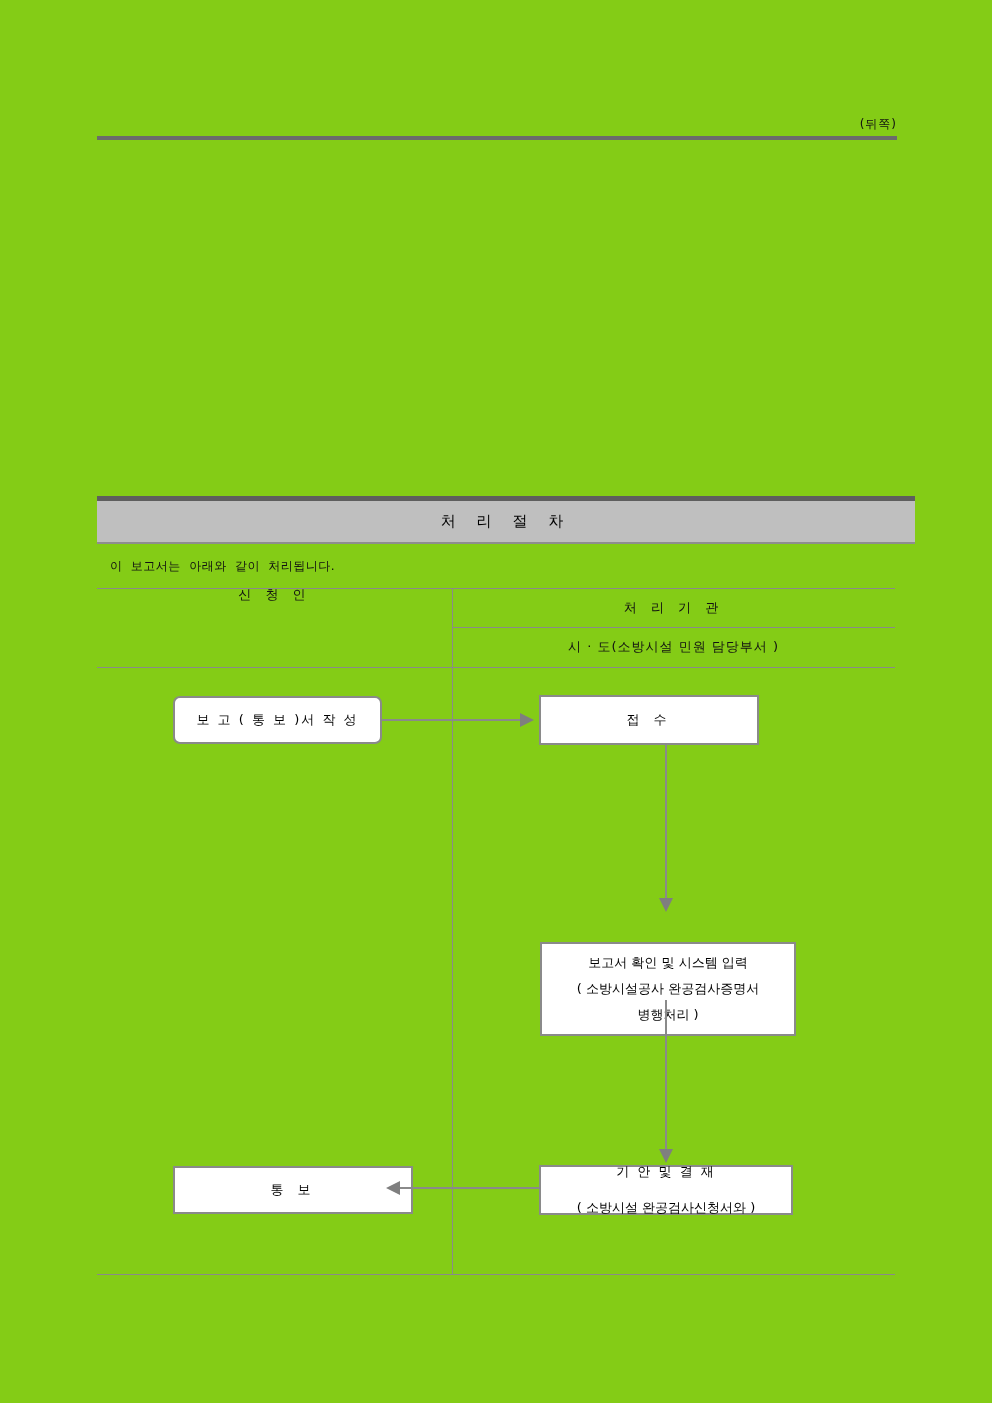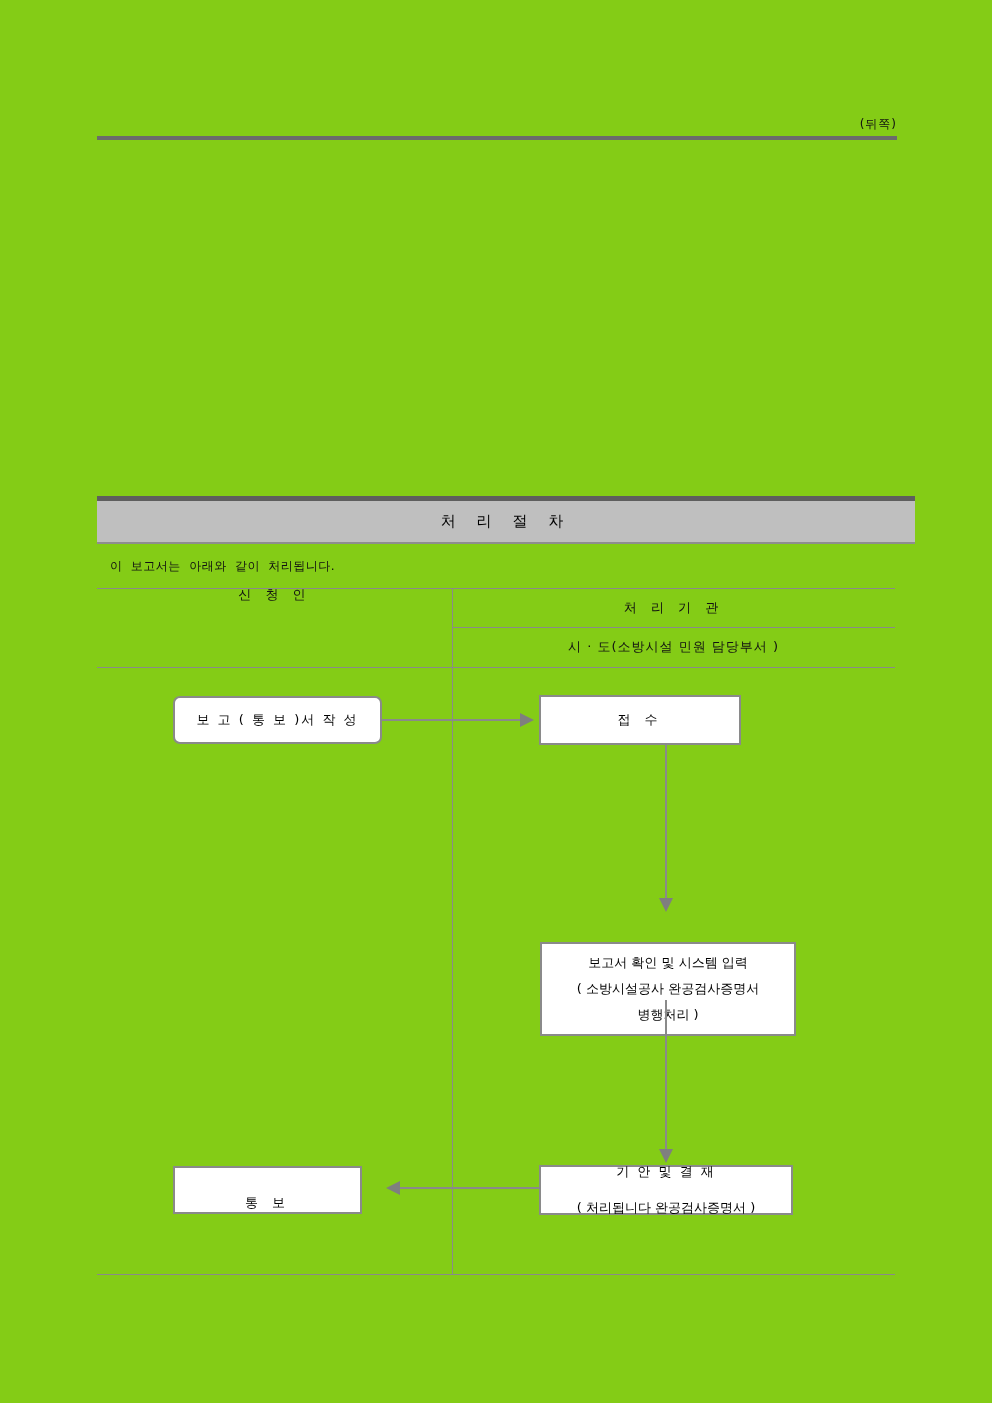--- a/index.html
+++ b/index.html
@@ -103,36 +103,36 @@
   <div class="hline" style="left:97px; top:1274px; width:798px;"></div>
 
   <div class="cell ls5" style="left:97px; top:555px; width:355px; height:79px;">신 청 인</div>
   <div class="cell ls5" style="left:452px; top:588px; width:443px; height:39px;">처 리 기 관</div>
   <div class="cell" style="left:452px; top:627px; width:443px; height:40px; letter-spacing:1px;">시 · 도(소방시설 민원 담당부서 )</div>
 
   <div class="fbox ls2" style="left:173px; top:696px; width:209px; height:48px;">
     <span>보 고 ( 통 보 )서   작 성</span>
   </div>
 
-  <div class="fbox ls5" style="left:539px; top:695px; width:202px; height:50px;">
+  <div class="fbox ls5" style="left:539px; top:695px; width:220px; height:50px;">
     <span>접  수</span>
   </div>
 
   <div class="fbox lh26" style="left:540px; top:914px; width:256px; height:94px;margin-top:28px;">
     <span>보고서 확인 및 시스템 입력</span>
     <span>( 소방시설공사 완공검사증명서</span>
     <span>병행처리 )</span>
   </div>
 
   <div class="fbox lh24" style="left:539px; top:1165px; width:254px; height:50px;gap:12px;">
     <span class="ls2">기 안  및  결 재</span>
-    <span>( 처리됩니다 완공검사증명서 )</span>
+    <span>( 소방시설 완공검사신청서와 )</span>
   </div>
 
-  <div class="fbox ls5" style="left:173px; top:1166px; width:189px; height:48px;justify-content:flex-end;">
+  <div class="fbox ls5" style="left:173px; top:1166px; width:240px; height:48px;">
     <span>통   보</span>
   </div>
 
   <div class="conn" style="left:382px; top:719px; width:138px; height:2px;"></div>
   <div class="arrow right" style="left:520px; top:713px;"></div>
 
   <div class="conn" style="left:665px; top:745px; width:2px; height:153px;"></div>
   <div class="arrow down" style="left:659px; top:898px;"></div>
 
   <div class="conn" style="left:665px; top:1000px; width:2px; height:149px;"></div>

